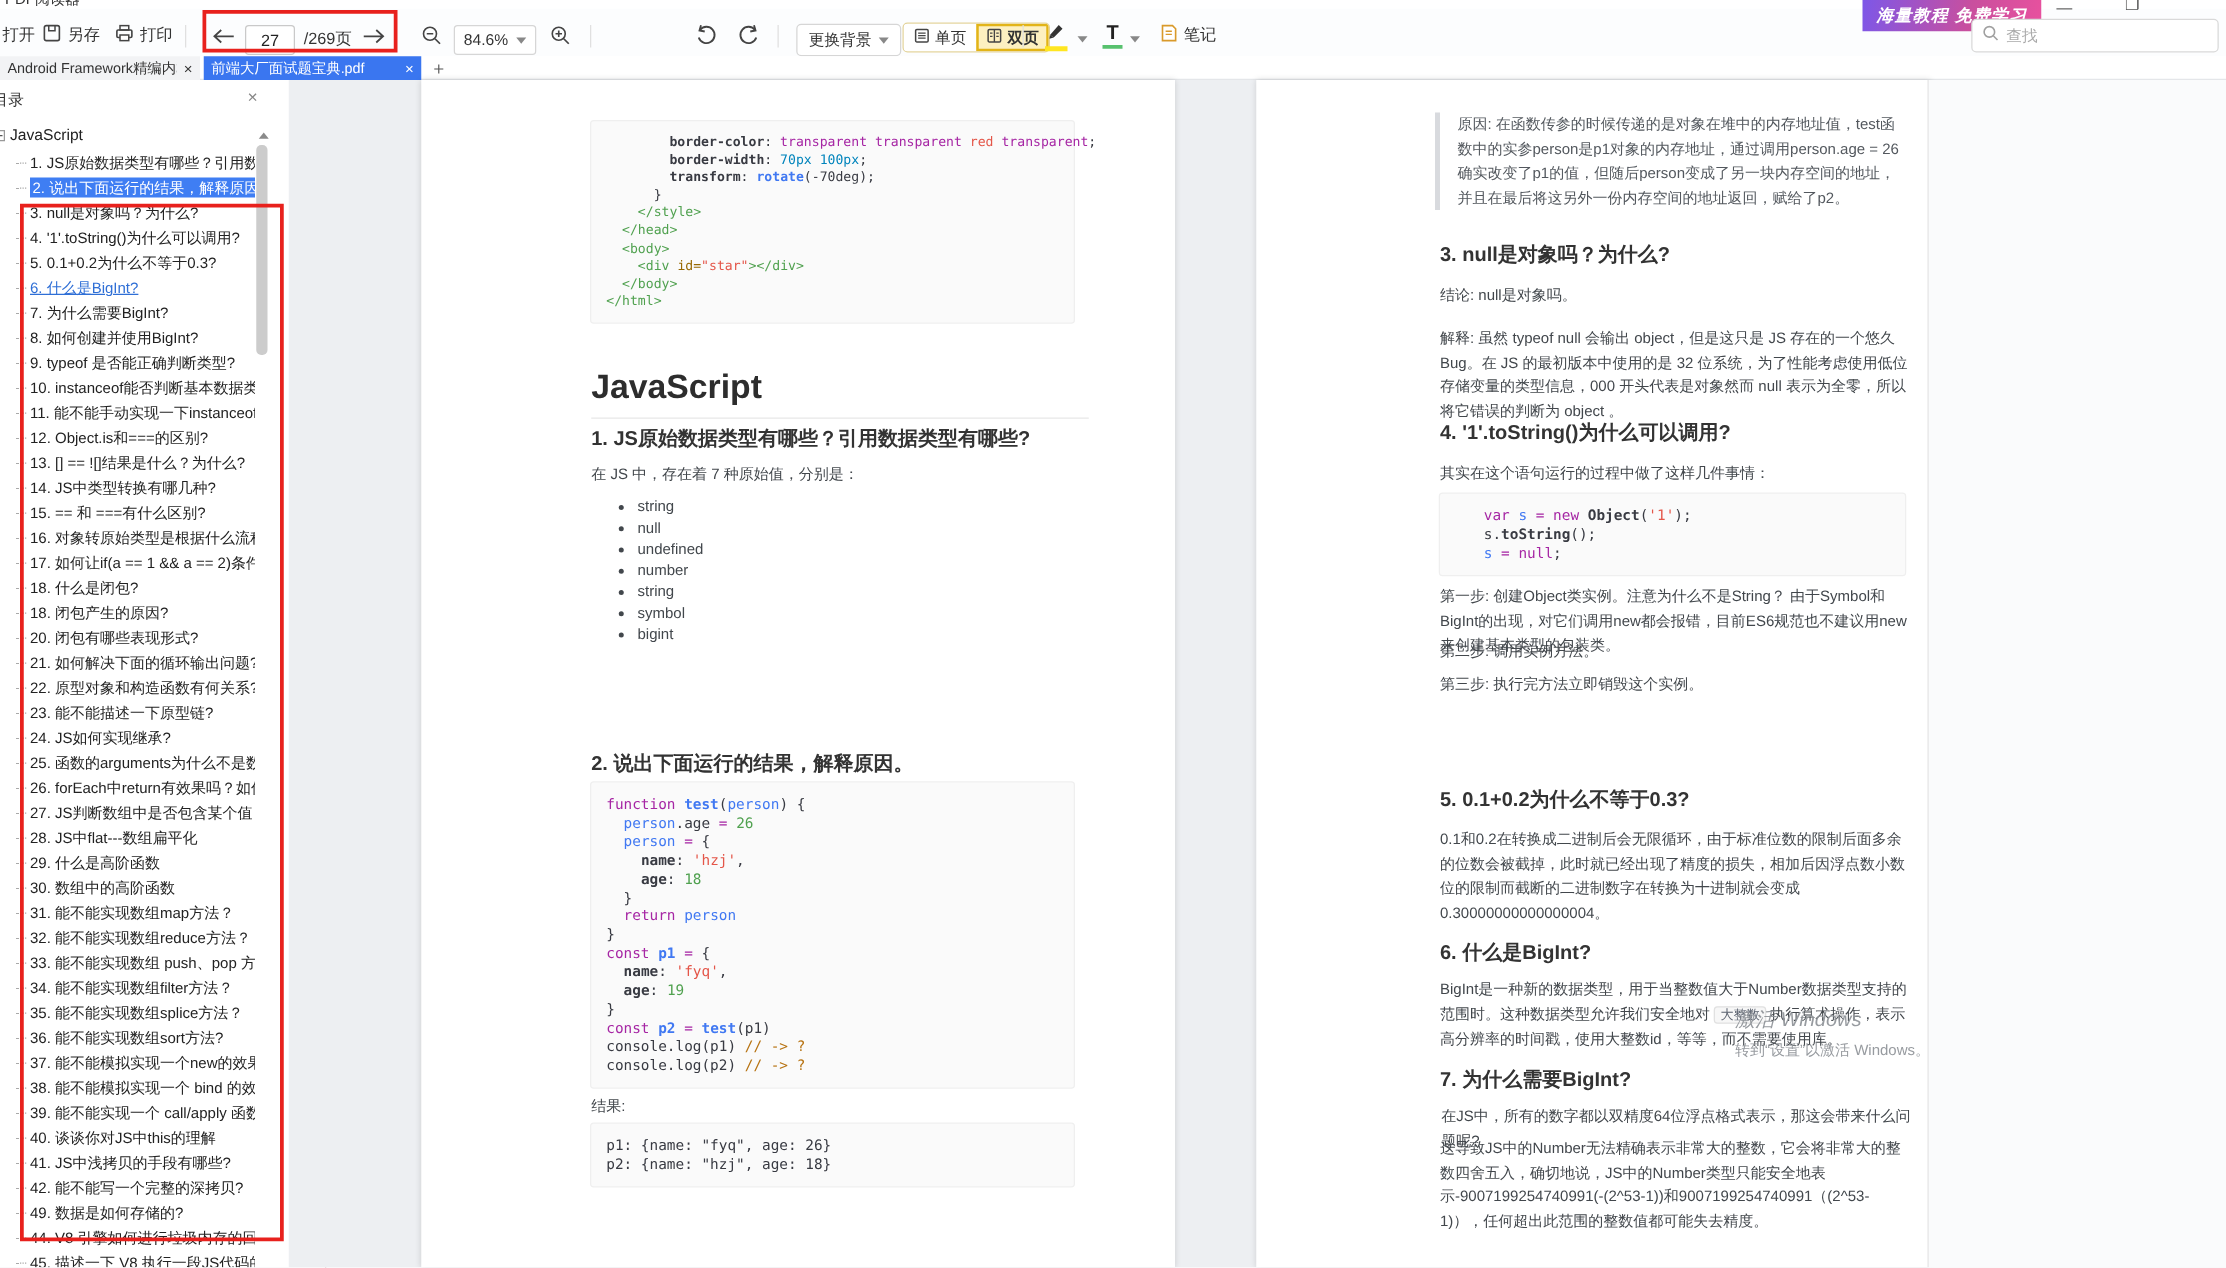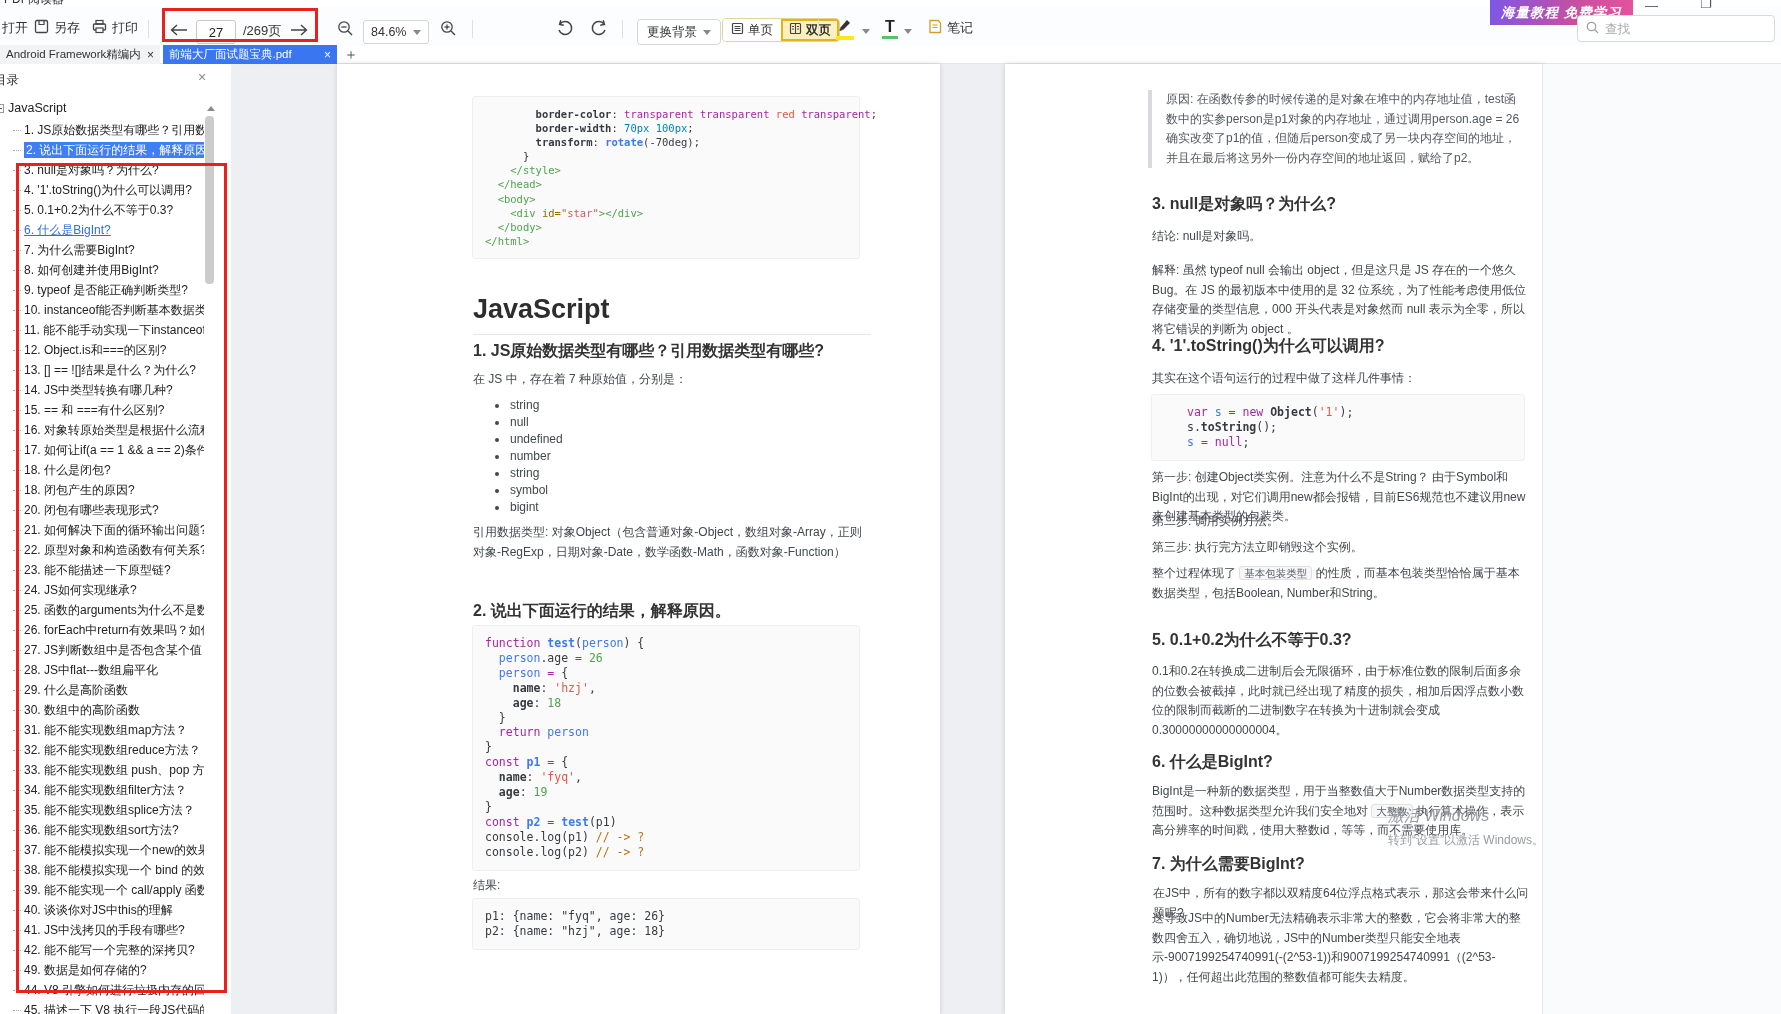--- a/index.html
+++ b/index.html
@@ -346,21 +346,20 @@
       <div class="para" style="left:136px; top:306px; width:400px;">在 JS 中，存在着 7 种原始值，分别是：</div>
       <div class="bullets" style="left:156px; top:333px;" id="primitive-list">
           <div class="bullet">string</div>
           <div class="bullet">null</div>
           <div class="bullet">undefined</div>
           <div class="bullet">number</div>
           <div class="bullet">string</div>
           <div class="bullet">symbol</div>
           <div class="bullet">bigint</div>
         </div>
-      <div class="para" style="left:136px; top:459px; width:400px;">引用数据类型: 对象Object（包含普通对象-Object，数组对象-Array，正则对象-RegExp，日期对象-Date，数学函数-Math，函数对象-Function）</div>
       <div class="h3" style="left:136px; top:537px;">2. 说出下面运行的结果，解释原因。</div>
       <div class="codeblock code-md" style="left:135px; top:561px; width:388px;">
           <div class="cl"><span class="tk-k">function </span><span class="tk-f">test</span><span class="tk-p">(</span><span class="tk-v">person</span><span class="tk-p">) {</span></div>
           <div class="cl"><span class="tk-p">  </span><span class="tk-v">person</span><span class="tk-p">.age </span><span class="tk-k">=</span><span class="tk-p"> </span><span class="tk-n">26</span></div>
           <div class="cl"><span class="tk-p">  </span><span class="tk-v">person</span><span class="tk-p"> </span><span class="tk-k">=</span><span class="tk-p"> {</span></div>
           <div class="cl"><span class="tk-p">    </span><span class="tk-b">name</span><span class="tk-p">: </span><span class="tk-s">'hzj'</span><span class="tk-p">,</span></div>
           <div class="cl"><span class="tk-p">    </span><span class="tk-b">age</span><span class="tk-p">: </span><span class="tk-n">18</span></div>
           <div class="cl"><span class="tk-p">  }</span></div>
           <div class="cl"><span class="tk-p">  </span><span class="tk-k">return</span><span class="tk-p"> </span><span class="tk-v">person</span></div>
           <div class="cl"><span class="tk-p">}</span></div>
@@ -387,23 +386,20 @@
       <div class="h3" style="left:147px; top:272px;">4. '1'.toString()为什么可以调用?</div>
       <div class="para" style="left:147px; top:305px; width:375px;">其实在这个语句运行的过程中做了这样几件事情：</div>
       <div class="codeblock code-md" style="left:146px; top:330px; width:374px;padding-left:35px;">
           <div class="cl"><span class="tk-k">var</span><span class="tk-p"> </span><span class="tk-v">s</span><span class="tk-p"> </span><span class="tk-k">=</span><span class="tk-p"> </span><span class="tk-k">new</span><span class="tk-p"> </span><span class="tk-b">Object</span><span class="tk-p">(</span><span class="tk-s">'1'</span><span class="tk-p">);</span></div>
           <div class="cl"><span class="tk-p">s.</span><span class="tk-b">toString</span><span class="tk-p">();</span></div>
           <div class="cl"><span class="tk-v">s</span><span class="tk-p"> </span><span class="tk-k">=</span><span class="tk-p"> </span><span class="tk-k">null</span><span class="tk-p">;</span></div>
         </div>
       <div class="para" style="left:147px; top:404px; width:378px;">第一步: 创建Object类实例。注意为什么不是String？ 由于Symbol和BigInt的出现，对它们调用new都会报错，目前ES6规范也不建议用new来创建基本类型的包装类。</div>
       <div class="para" style="left:147px; top:448px; width:375px;">第二步: 调用实例方法。</div>
       <div class="para" style="left:147px; top:474px; width:375px;">第三步: 执行完方法立即销毁这个实例。</div>
-      <div class="para" style="left:147px; top:500px; width:378px;">
-        <span>整个过程体现了 </span><span class="chip">基本包装类型</span><span> 的性质，而基本包装类型恰恰属于基本数据类型，包括Boolean, Number和String。</span>
-      </div>
       <div class="h3" style="left:147px; top:566px;">5. 0.1+0.2为什么不等于0.3?</div>
       <div class="para" style="left:147px; top:598px; width:378px;">0.1和0.2在转换成二进制后会无限循环，由于标准位数的限制后面多余的位数会被截掉，此时就已经出现了精度的损失，相加后因浮点数小数位的限制而截断的二进制数字在转换为十进制就会变成0.30000000000000004。</div>
       <div class="h3" style="left:147px; top:688px;">6. 什么是BigInt?</div>
       <div class="para" style="left:147px; top:718px; width:378px;">
         <span>BigInt是一种新的数据类型，用于当整数值大于Number数据类型支持的范围时。这种数据类型允许我们安全地对 </span><span class="chip">大整数</span><span> 执行算术操作，表示高分辨率的时间戳，使用大整数id，等等，而不需要使用库。</span>
       </div>
       <div class="h3" style="left:147px; top:790px;">7. 为什么需要BigInt?</div>
       <div class="para" style="left:148px; top:820px; width:378px;">在JS中，所有的数字都以双精度64位浮点格式表示，那这会带来什么问题呢?</div>
       <div class="para" style="left:147px; top:845px; width:378px;">这导致JS中的Number无法精确表示非常大的整数，它会将非常大的整数四舍五入，确切地说，JS中的Number类型只能安全地表示-9007199254740991(-(2^53-1))和9007199254740991（(2^53-1)），任何超出此范围的整数值都可能失去精度。</div>
     </div>

